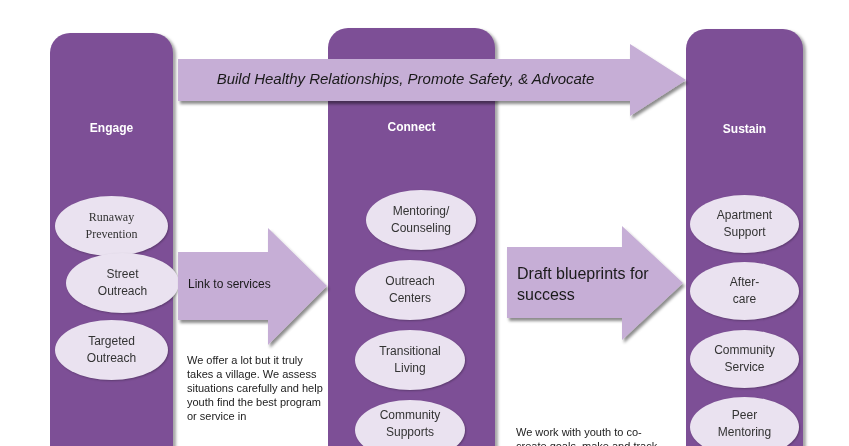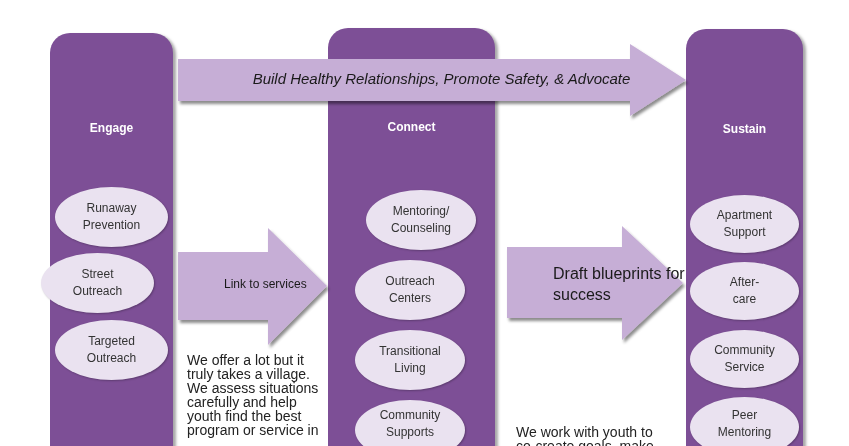--- a/index.html
+++ b/index.html
@@ -25,54 +25,54 @@
     #col-sustain .col-title { top: 93px; }
     .oval {
       position: absolute; background: #eae2f0; border-radius: 50%;
       display: flex; align-items: center; justify-content: center;
       text-align: center; color: #333333; font-size: 12px; line-height: 17px;
       box-shadow: 1px 1px 2px rgba(0,0,0,0.25);
     }
     .oval span { display: block; }
     svg.arrow { position: absolute; overflow: visible; }
     .arrow-label {
-      position: absolute; color: #1a1a1a; margin-left: 36px;
+      position: absolute; color: #1a1a1a;
     }
     #banner-label {
       left: 178px; top: 70px; width: 455px; text-align: center;
       font-style: italic; font-size: 15px;
     }
     #link-label { left: 188px; top: 277px; font-size: 12px; }
     #draft-label { left: 517px; top: 263px; font-size: 16px; line-height: 21px; width: 150px; }
     .body-text {
-      position: absolute; font-size: 14px; line-height: 14px; color: #222222;
+      position: absolute; font-size: 11px; line-height: 14px; color: #222222;
     }
     #link-desc { left: 187px; top: 353px; width: 140px; }
     #draft-desc { left: 516px; top: 377px; width: 150px; margin-top: 48px; }
   </style>
 </head>
 <body>
 
 <div class="col" id="col-engage">
   <div class="col-title">Engage</div>
 </div>
 <div class="col" id="col-connect">
   <div class="col-title">Connect</div>
 </div>
 <div class="col" id="col-sustain">
   <div class="col-title">Sustain</div>
 </div>
 
-<div class="oval" style="left:55px;top:187px;width:113px;height:60px;">
+<div class="oval" style="left:55px;top:196px;width:113px;height:60px;font-family:Liberation Serif, serif;">
   <div>
       <span>Runaway</span>
       <span>Prevention</span>
     </div>
 </div>
-<div class="oval" style="left:41px;top:253px;width:113px;height:60px;">
+<div class="oval" style="left:66px;top:253px;width:113px;height:60px;">
   <div>
       <span>Street</span>
       <span>Outreach</span>
     </div>
 </div>
 <div class="oval" style="left:55px;top:320px;width:113px;height:60px;">
   <div>
       <span>Targeted</span>
       <span>Outreach</span>
     </div>

